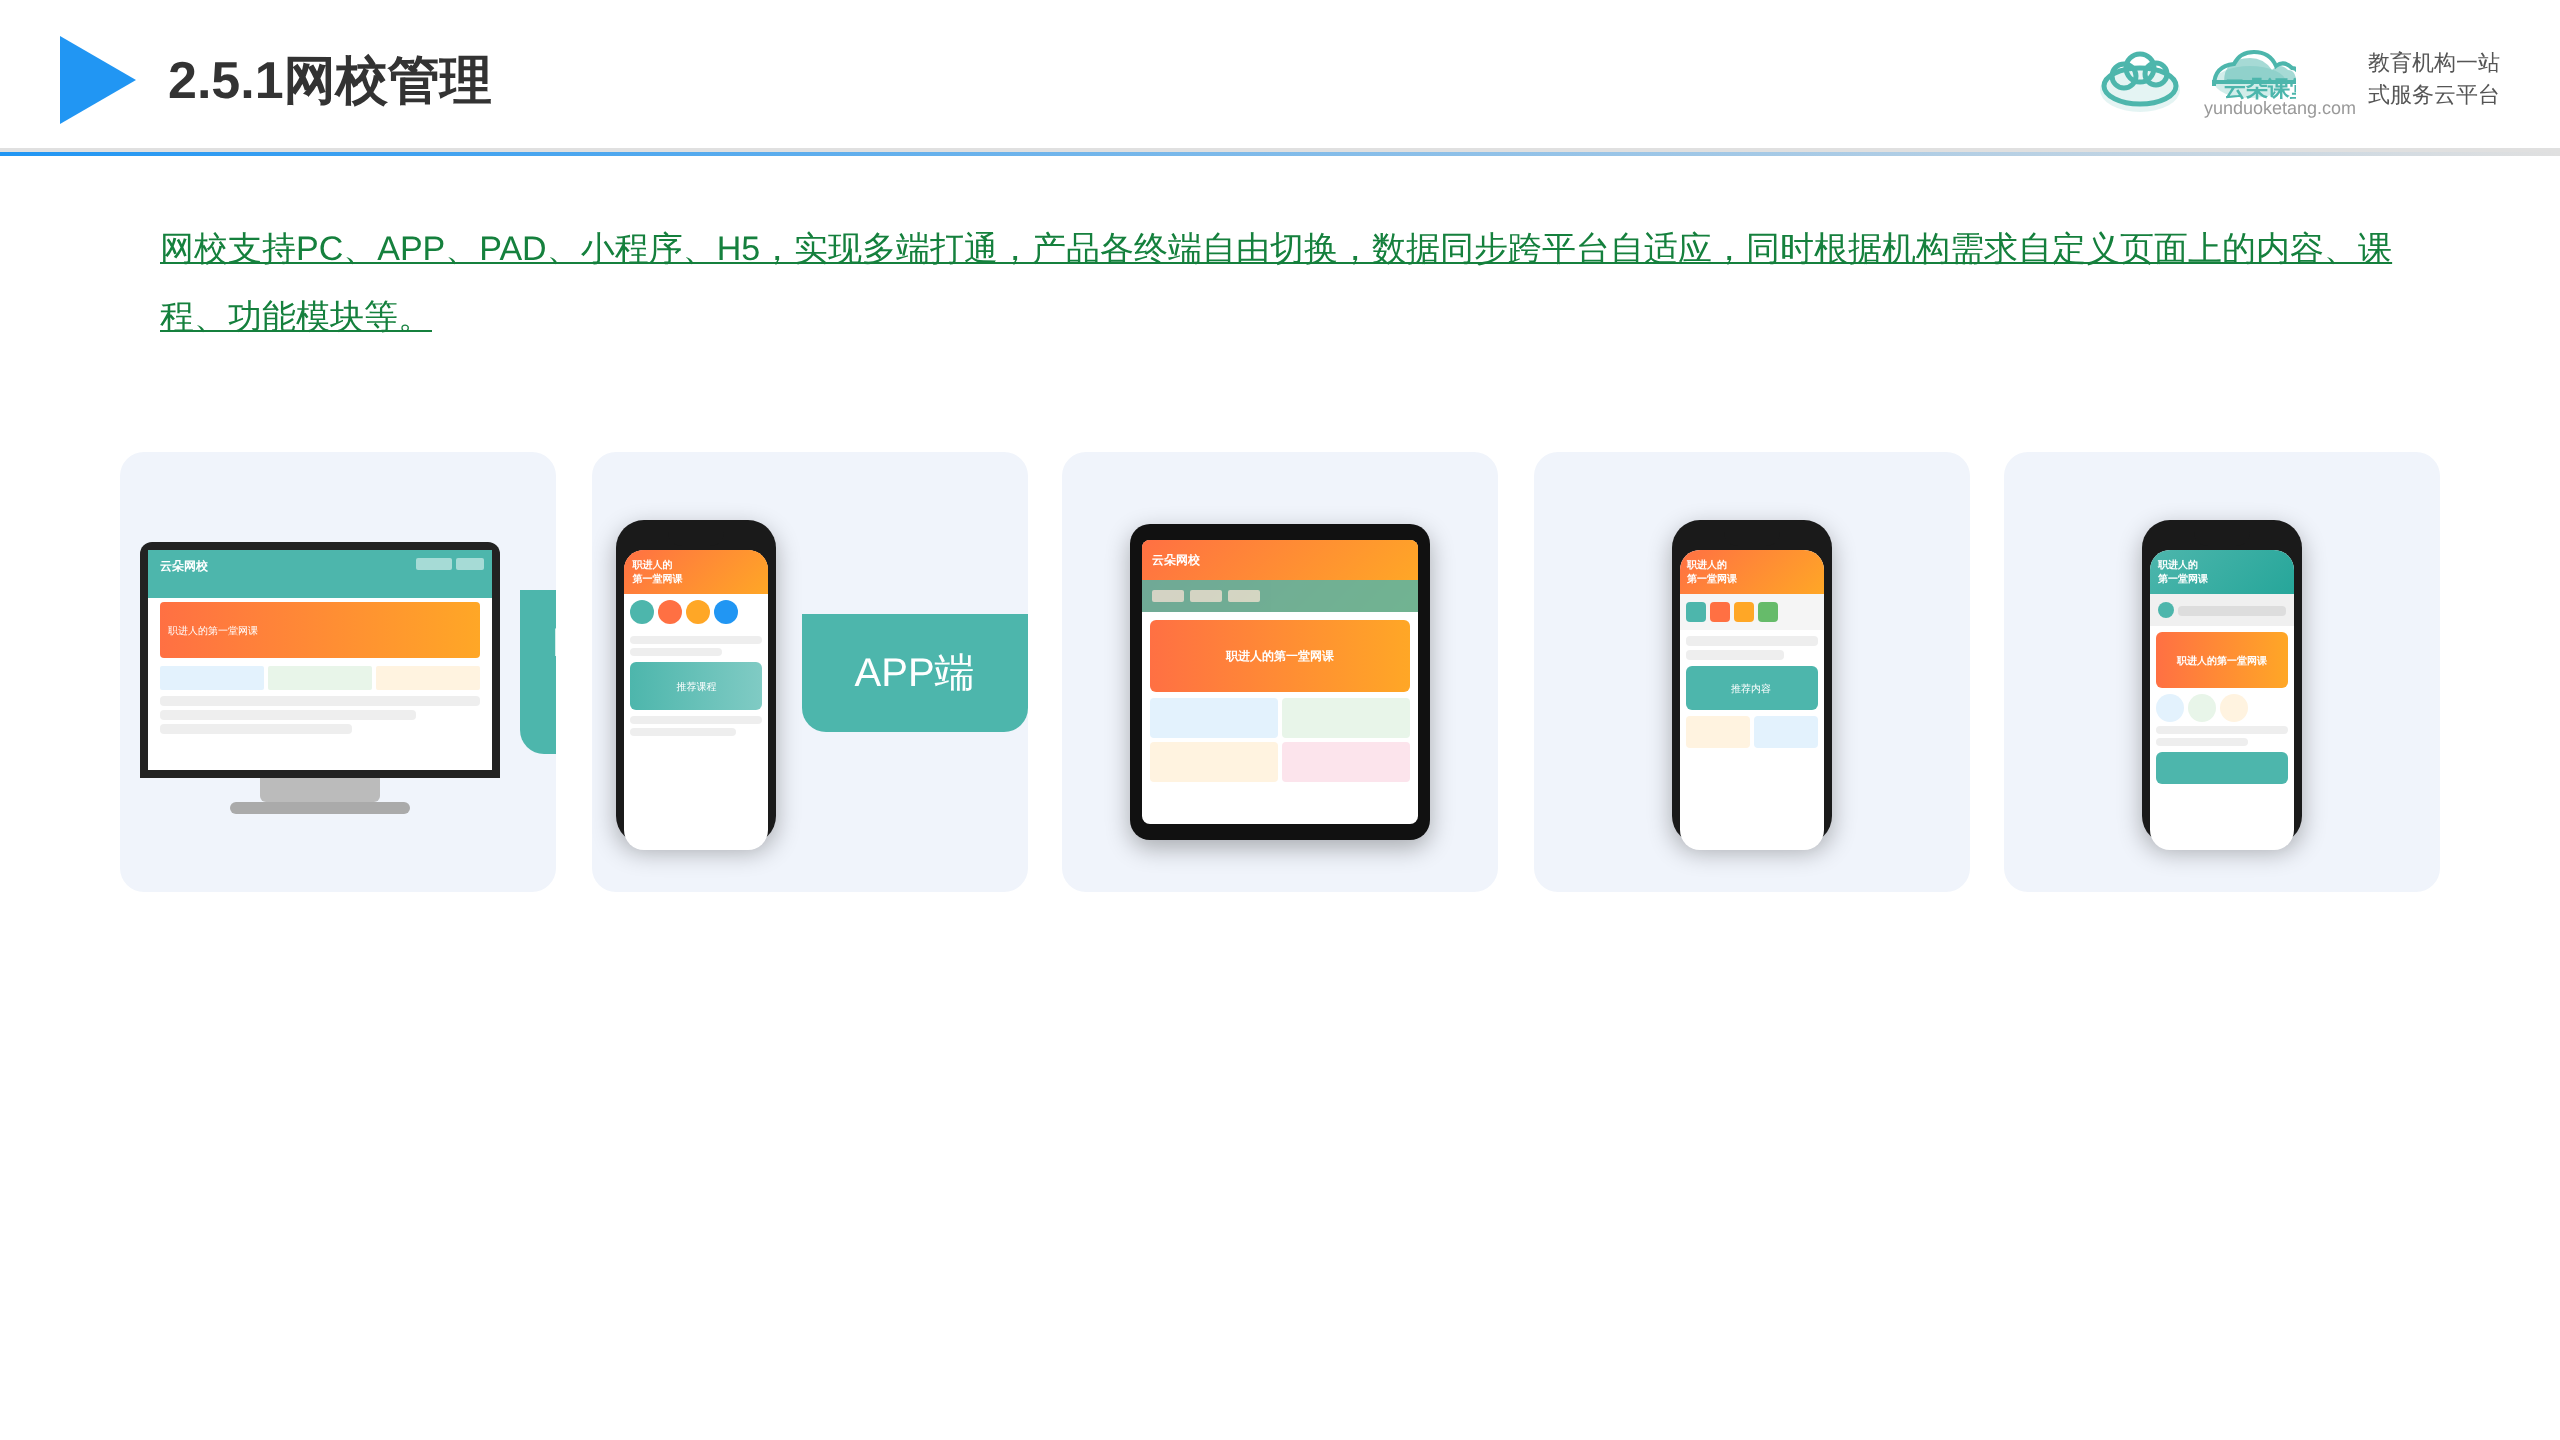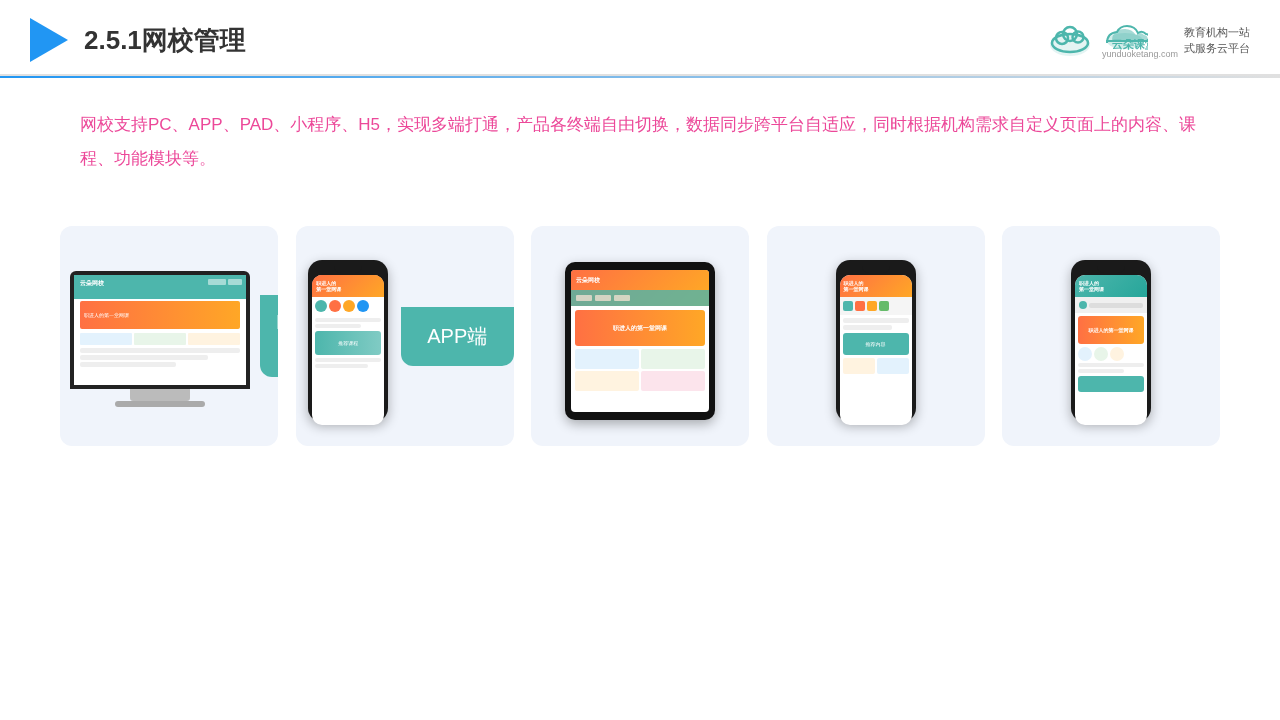--- a/index.html
+++ b/index.html
@@ -35,22 +35,23 @@
     .header-title {
       font-size: 26px;
       font-weight: 600;
       color: #333;
     }
 
     
     .description {
       padding: 30px 80px 20px 80px;
       font-size: 17px;
-      color: #ec4899;
+      color: #15803d;
       line-height: 2;
+      text-decoration: underline;
     }
 
     
     .cards-container {
       display: flex;
       gap: 0;
       padding: 20px 60px;
       justify-content: space-between;
       margin-top: 10px;
     }

